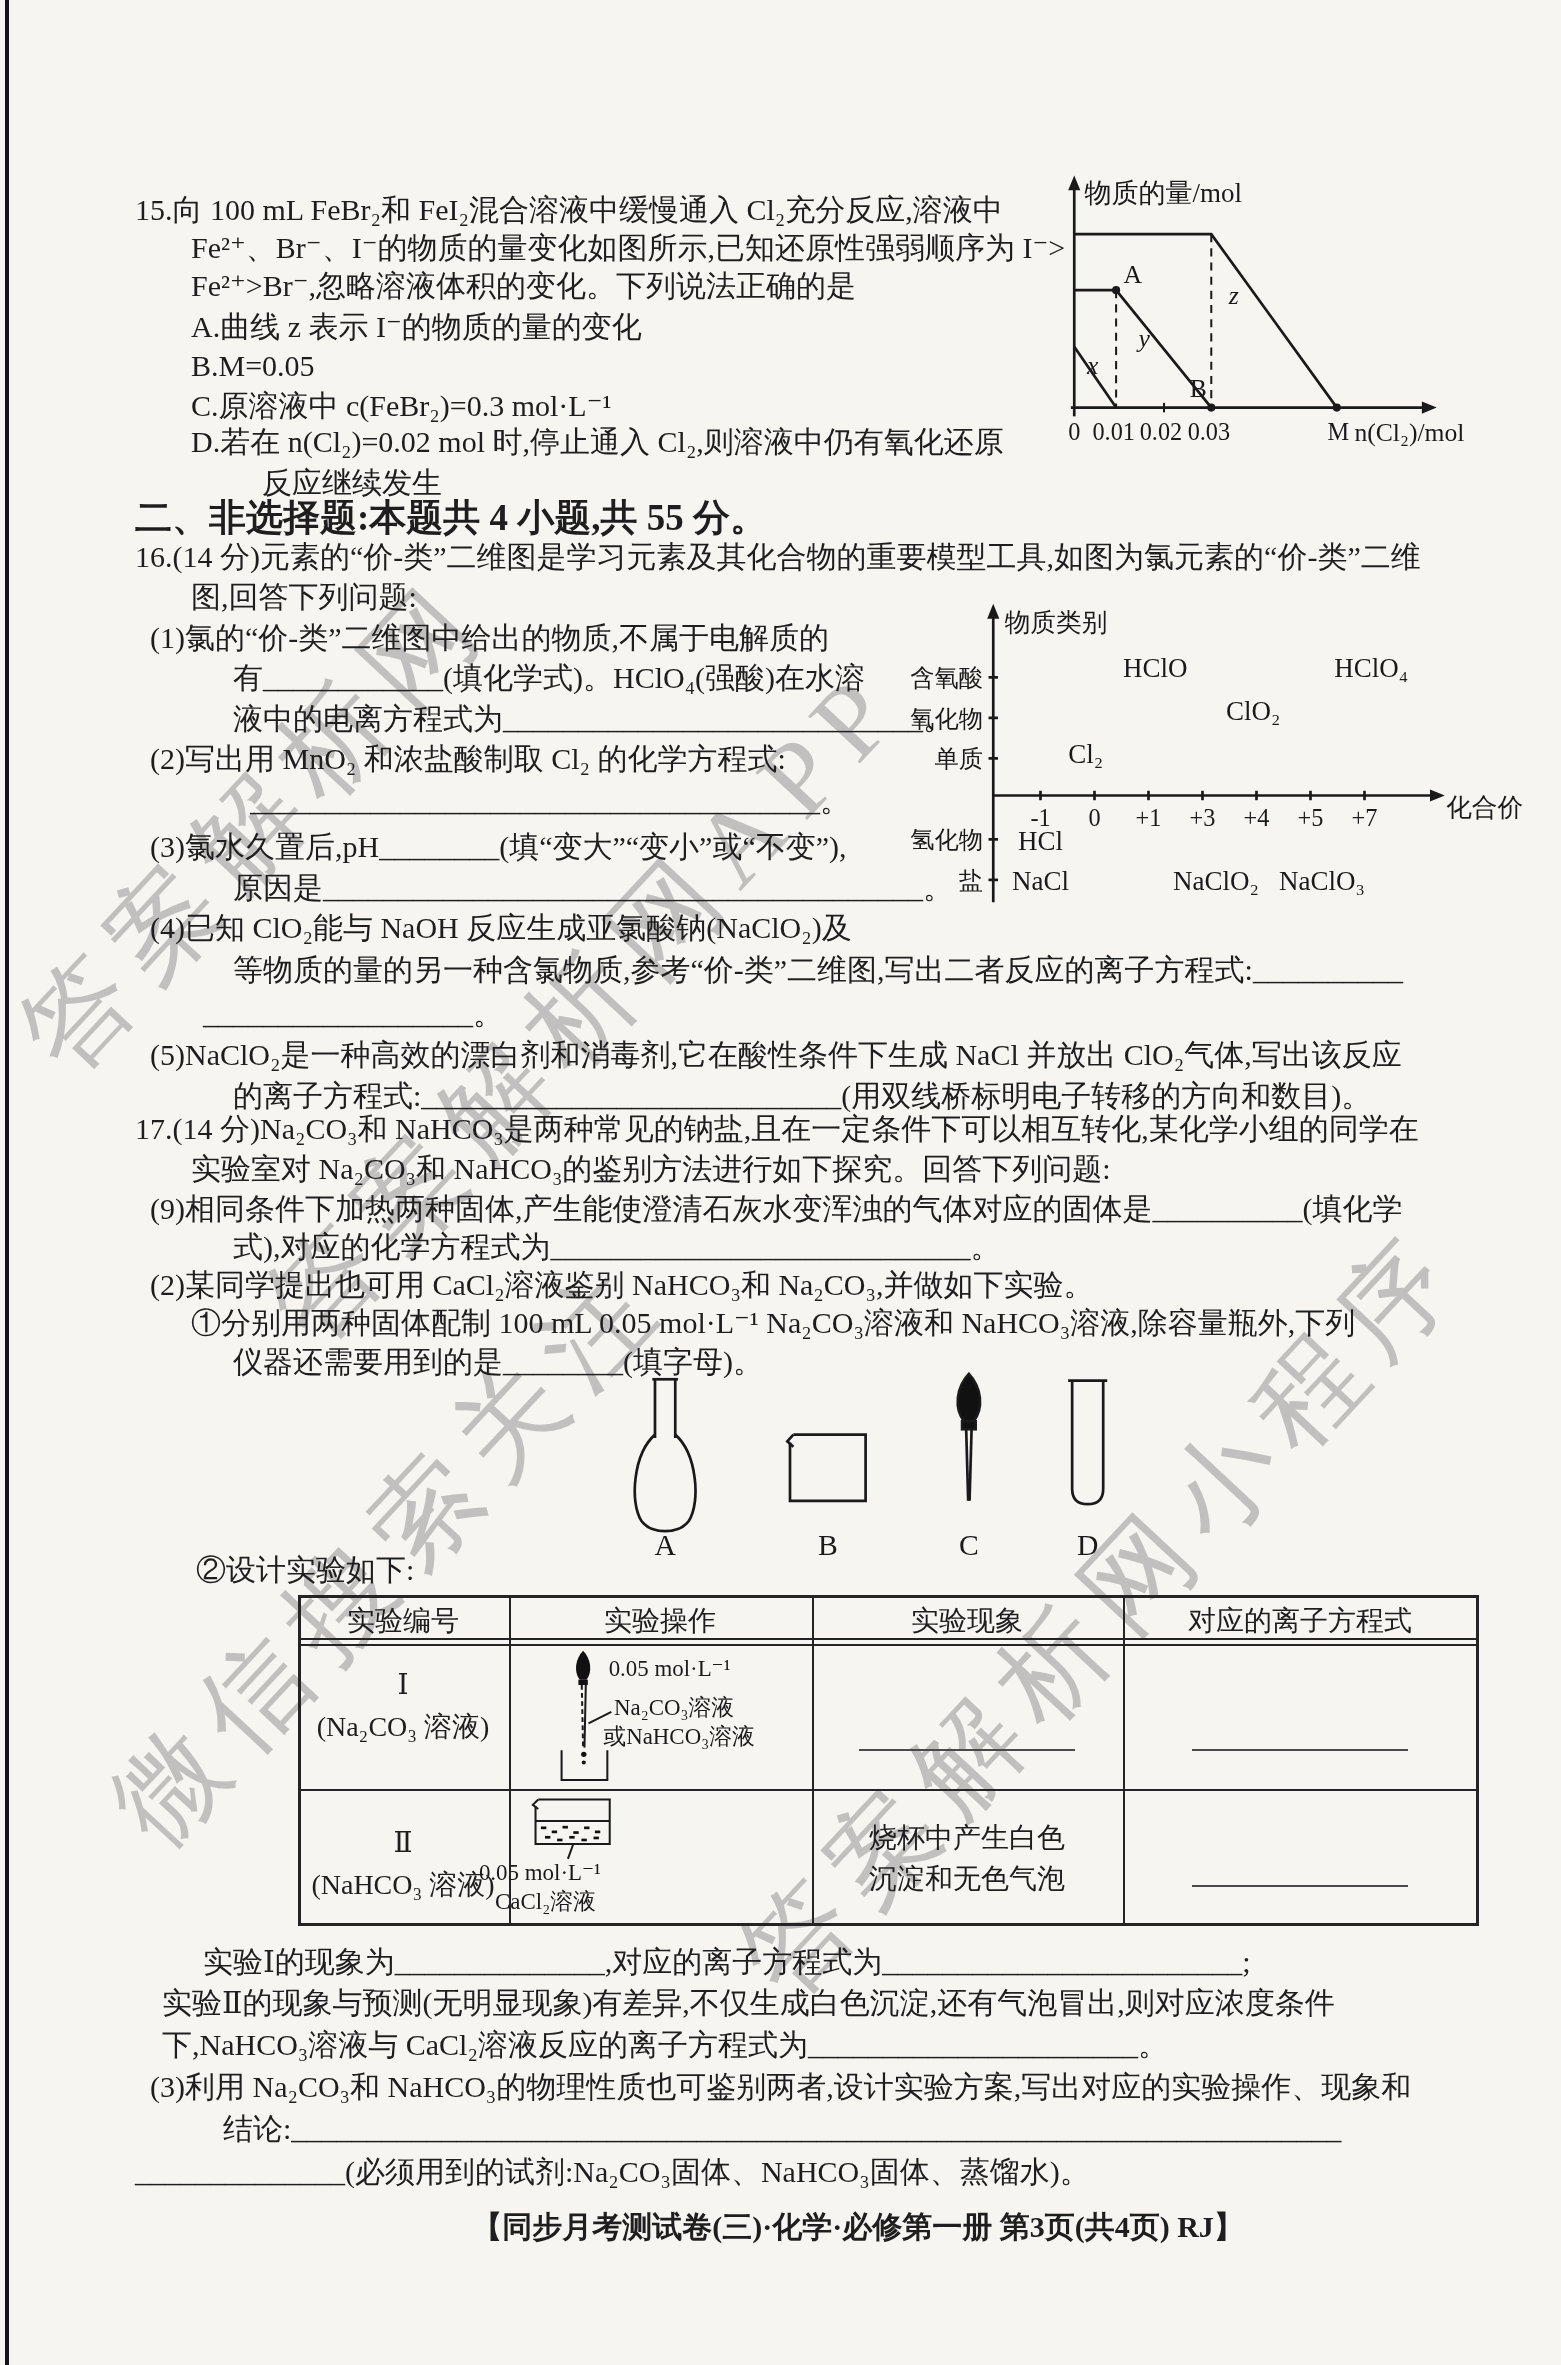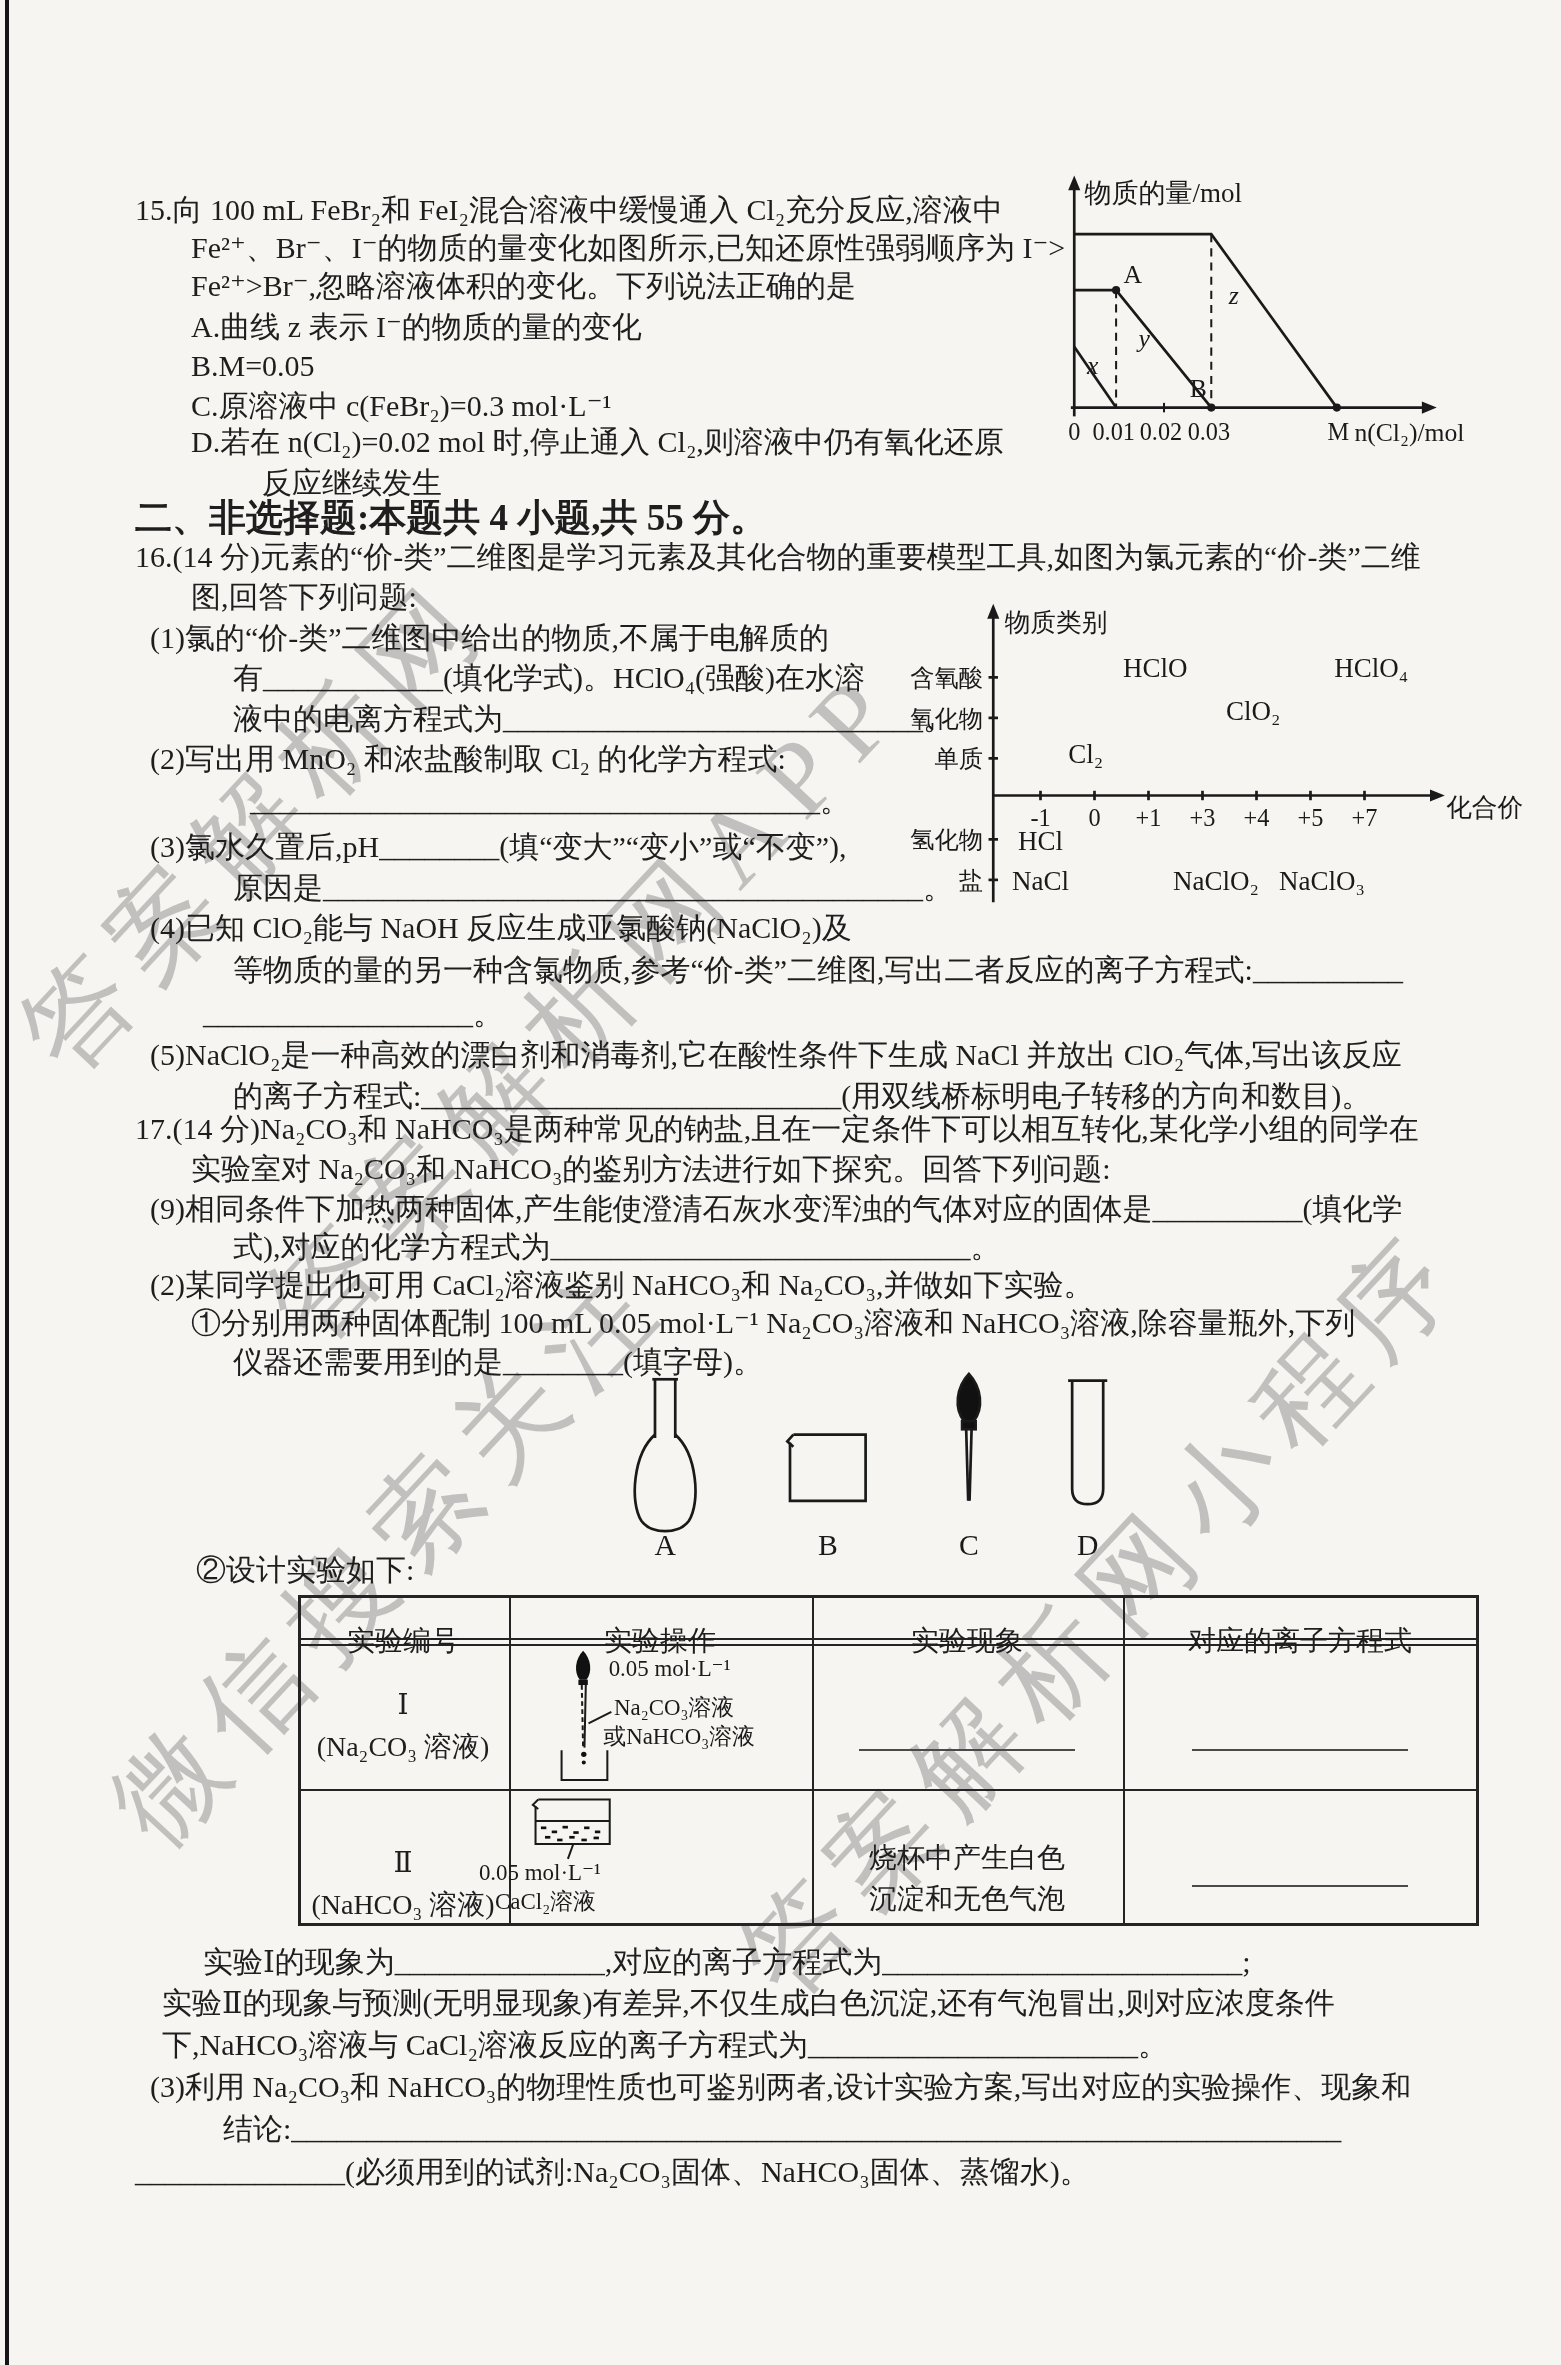--- a/index.html
+++ b/index.html
@@ -7,21 +7,21 @@
          font-family:"Liberation Serif","DejaVu Serif",serif;color:#1e1e1e;}
   .line{position:absolute;white-space:nowrap;font-size:30px;line-height:35px;color:#1e1e1e;}
   .bold{font-weight:bold;}
   .edge{position:absolute;background:#161616;}
   .wm{position:absolute;white-space:nowrap;font-size:107px;letter-spacing:17.6px;
       color:rgba(120,120,120,0.42);transform:rotate(-47deg);transform-origin:0 50%;
       font-family:"Liberation Serif","DejaVu Serif",serif;z-index:1;}
   .content{position:absolute;inset:0;z-index:2;}
   svg text{font-family:"Liberation Serif","DejaVu Serif",serif;fill:#1a1a1a;}
   .tline{position:absolute;background:#242424;}
-  .tcell{position:absolute;white-space:nowrap;font-size:28px;color:#1e1e1e;margin-top:20px;}
+  .tcell{position:absolute;white-space:nowrap;font-size:28px;color:#1e1e1e;}
   .blank{position:absolute;border-bottom:2.7px solid #4a4a4a;}
   .footer{position:absolute;white-space:nowrap;font-size:30px;font-weight:bold;}
 </style>
 </head>
 <body>
 
 <div id="paper">
 
   <div class="edge" style="left:5.4px;top:0;width:4px;height:2366px;"></div>
 
@@ -238,16 +238,17 @@
       <div class="blank" style="left:894px;top:290px;width:216px;"></div>
     </div>
 
     <div class="line" style="left:203px;top:1944px;">实验Ⅰ的现象为______________,对应的离子方程式为________________________;</div>
     <div class="line" style="left:162px;top:1985px;">实验Ⅱ的现象与预测(无明显现象)有差异,不仅生成白色沉淀,还有气泡冒出,则对应浓度条件</div>
     <div class="line" style="left:162px;top:2027px;">下,NaHCO₃溶液与 CaCl₂溶液反应的离子方程式为______________________。</div>
     <div class="line" style="left:150px;top:2069px;">(3)利用 Na₂CO₃和 NaHCO₃的物理性质也可鉴别两者,设计实验方案,写出对应的实验操作、现象和</div>
     <div class="line" style="left:135px;top:2154px;">______________(必须用到的试剂:Na₂CO₃固体、NaHCO₃固体、蒸馏水)。</div>
     <div class="line" style="left:223px;top:2111px;">结论:______________________________________________________________________</div>
 
+    <div class="footer" style="left:858px;top:2207px;transform:translateX(-50%);">【同步月考测试卷(三)·化学·必修第一册  第3页(共4页)  RJ】</div>
 
   </div>
 </div>
 
 
 </body></html>

